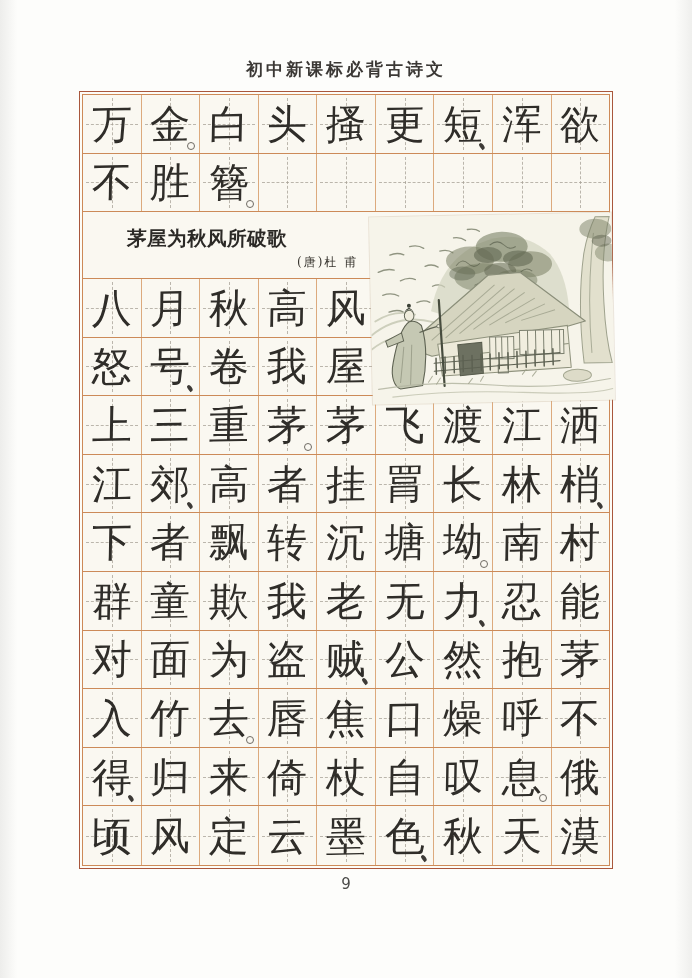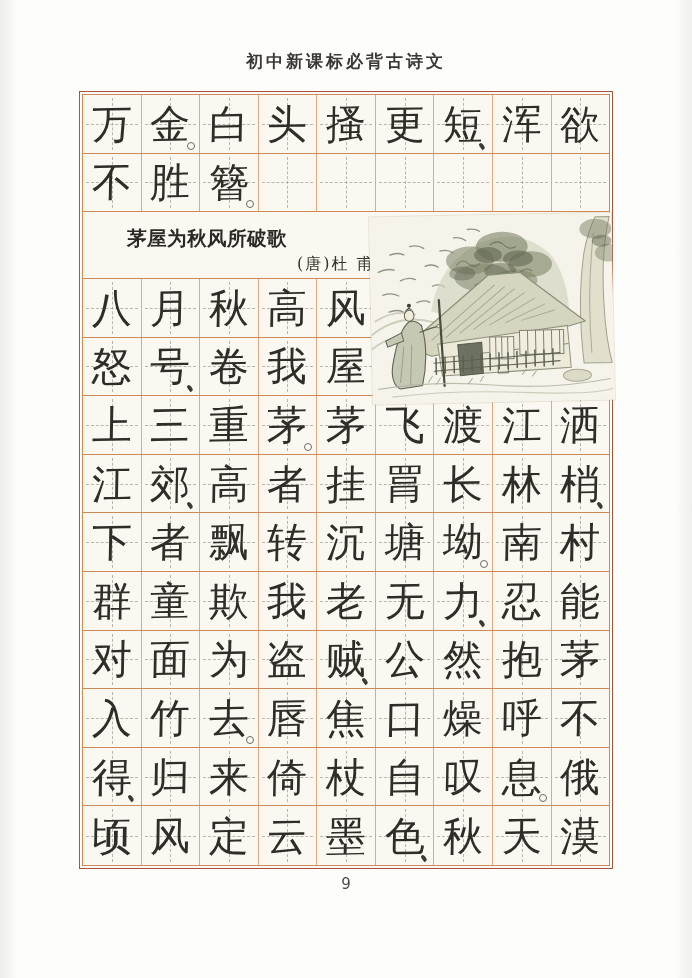--- a/index.html
+++ b/index.html
@@ -3,21 +3,21 @@
 <meta charset="utf-8">
 <style>
   html,body{margin:0;padding:0;}
   body{
     width:692px;height:978px;position:relative;overflow:hidden;
     background:linear-gradient(90deg,#ededeb 0,#fdfdfb 2.5%,#fdfdfb 97.5%,#efefed 100%);
     font-family:"DejaVu Serif","Liberation Serif",serif;
   }
   
   .book-header{
-    position:absolute;top:50px;left:0;width:100%;
+    position:absolute;top:58px;left:0;width:100%;
     text-align:center;font-size:17px;font-weight:600;letter-spacing:3px;
     color:#3b3835;
   }
   
   .sheet{
     position:absolute;left:79px;top:91px;
     border:1.5px solid #a9573c;padding:2px;background:#fdfcf7;
   }
   .sheet-inner{
     border:1px solid #cd8a57;background:#faf8f1;
@@ -48,21 +48,21 @@
     border:1.3px solid #6f6b64;border-radius:50%;}
   .punct.comma{right:8px;bottom:3px;width:3.5px;height:7px;
     background:#3d3a36;border-radius:50% 50% 60% 0;transform:rotate(-38deg);}
   
   .title-band{position:relative;height:67px;border-bottom:1px solid #cc8a58;box-sizing:border-box;}
   .poem-title{
     position:absolute;left:44px;top:13px;font-size:19.5px;font-weight:bold;
     letter-spacing:.5px;color:#2b2926;transform:skew(-1deg);
   }
   .poem-author{
-    position:absolute;left:214px;top:42px;font-size:16px;letter-spacing:2px;color:#38352f;
+    position:absolute;left:214px;top:42px;font-size:12px;letter-spacing:2px;color:#38352f;
   }
   
   .illustration{
     position:absolute;left:371px;top:215px;width:242px;height:187px;
     background:#f6f4ea;transform:rotate(-1.2deg);z-index:10;
     box-shadow:0 0 0 1px rgba(190,170,140,.28);
   }
   .illustration svg{display:block;width:100%;height:100%;}
   
   .page-number{

